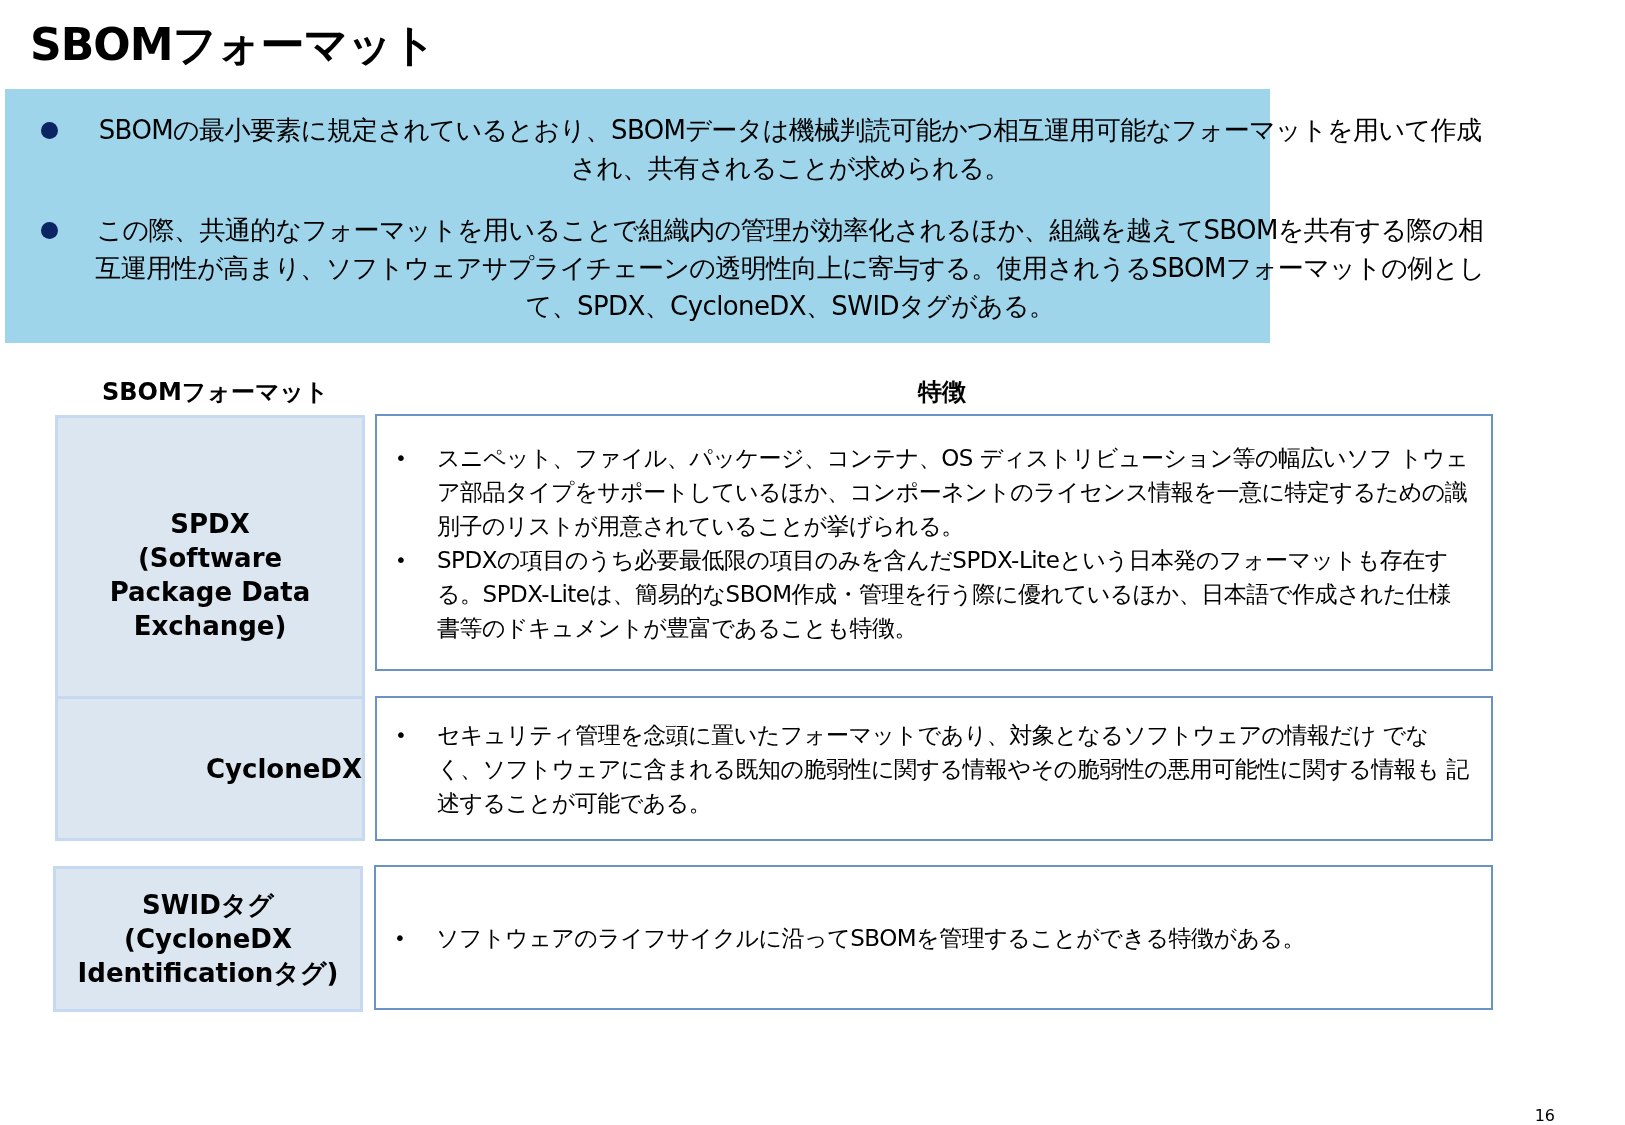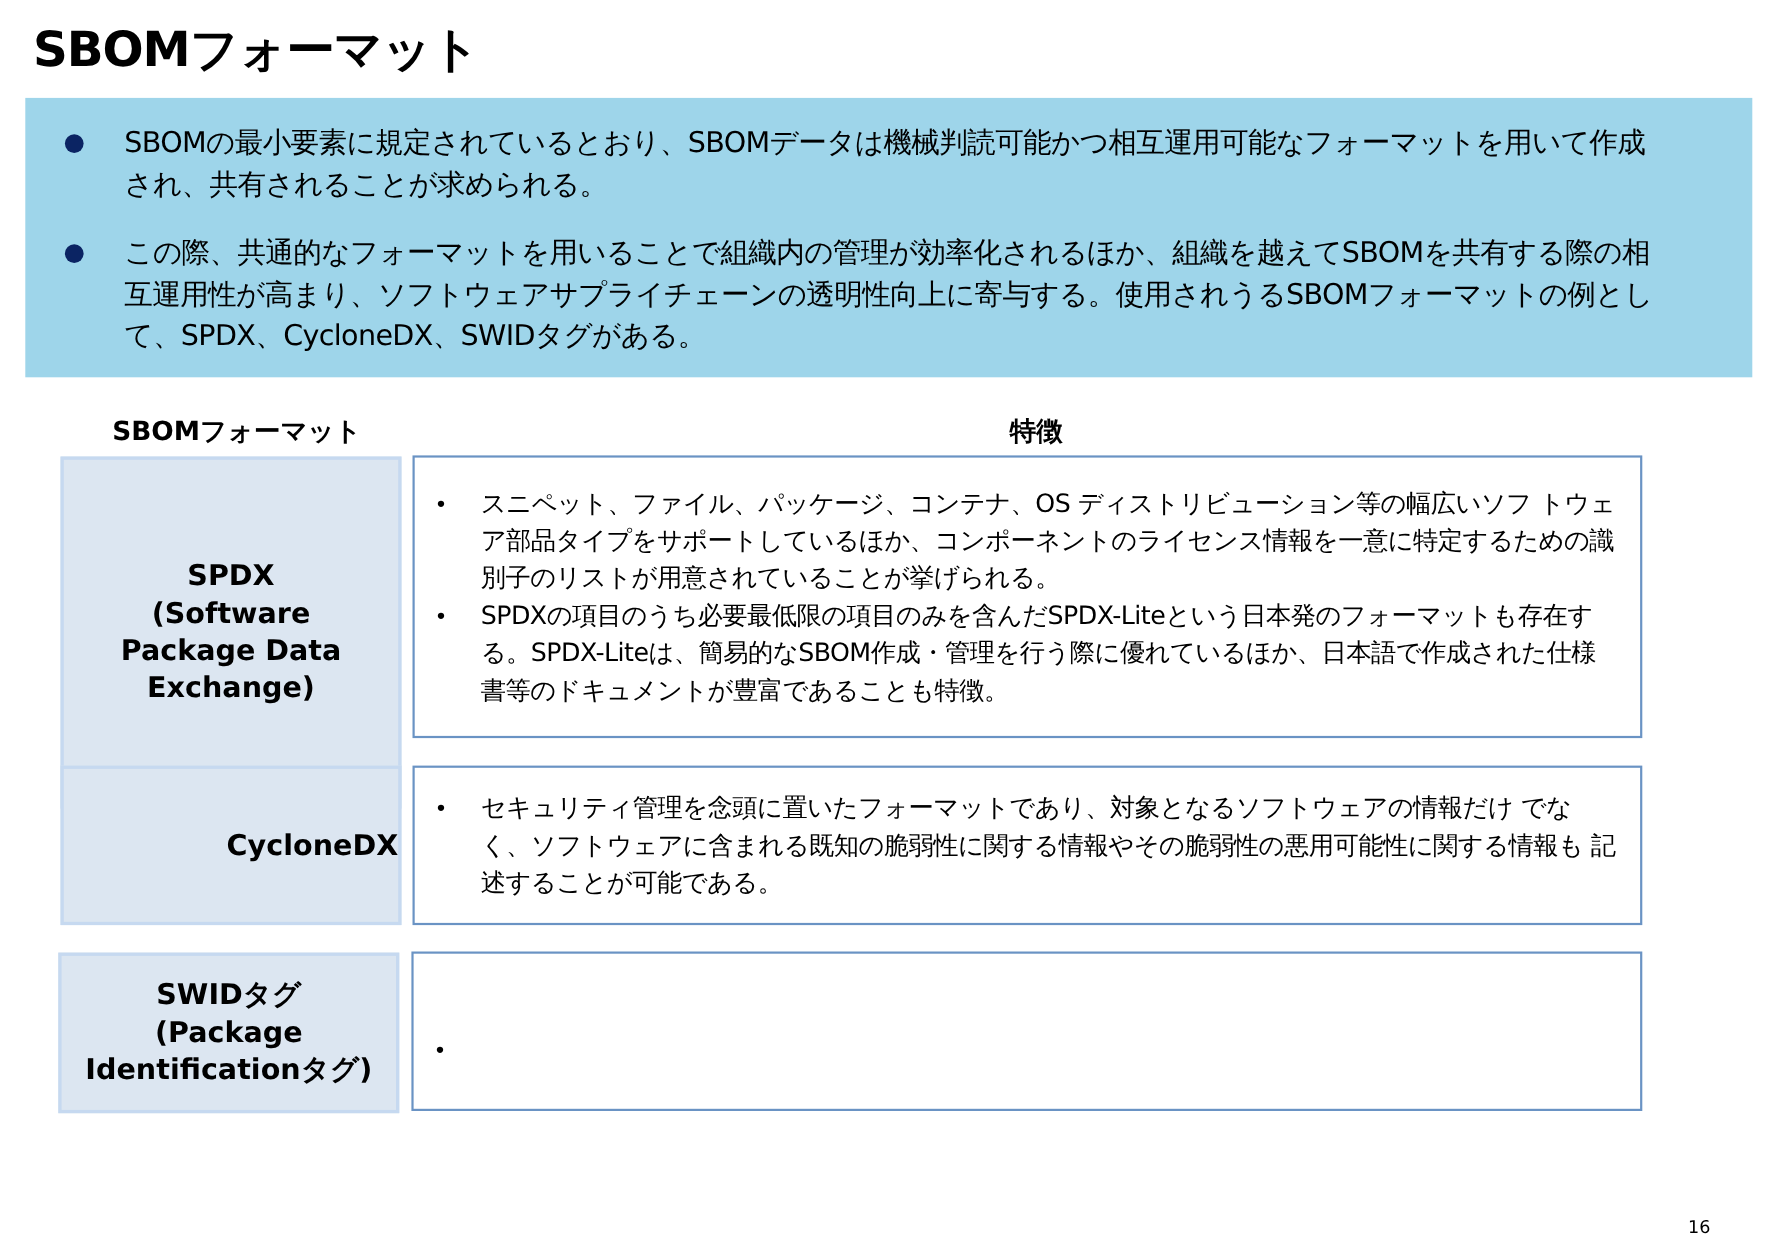--- a/index.html
+++ b/index.html
@@ -6,22 +6,22 @@
   body {
     width: 1625px; height: 1125px; position: relative; overflow: hidden;
     background: #ffffff; color: #000000;
     font-family: "DejaVu Sans", "Liberation Sans", sans-serif;
   }
   .title {
     position: absolute; left: 30px; top: 16px;
     font-size: 44px; font-weight: bold; letter-spacing: -1px;
   }
   .summary {
-    position: absolute; left: 23px; top: 89px; width: 1570px; height: 254px;
-    background: #9ED5EA; box-sizing: border-box;
+    position: absolute; left: 5px; top: 89px; width: 1265px; height: 254px;
+    background: #9ED5EA; box-sizing: border-box; text-align: center;
   }
   .summary-item {
     position: absolute; left: 0; width: 100%;
   }
   .summary-bullet {
     position: absolute; left: 36px; width: 17px; height: 17px; border-radius: 50%;
     background: #0B2463;
   }
   .summary-text {
     position: absolute; left: 90px; width: 1390px;
@@ -95,22 +95,23 @@
 </div>
 <div class="cell-right" style="top:696px; height:145px;">
   <div class="feat">
     <span class="dot">•</span>
     <span>セキュリティ管理を念頭に置いたフォーマットであり、対象となるソフトウェアの情報だけ でなく、ソフトウェアに含まれる既知の脆弱性に関する情報やその脆弱性の悪用可能性に関する情報も 記述することが可能である。</span>
   </div>
 </div>
 
 <div class="cell-left" style="top:866px; height:146px; left:53px;">
   <div class="inner">SWIDタグ
-(Package
+(CycloneDX
 Identificationタグ)</div>
 </div>
 <div class="cell-right" style="top:865px; height:145px; left:374px; width:1119px;">
   <div class="feat">
     <span class="dot">•</span>
+    <span>ソフトウェアのライフサイクルに沿ってSBOMを管理することができる特徴がある。</span>
   </div>
 </div>
 
 <div class="page-number">16</div>
 
 </body></html>

